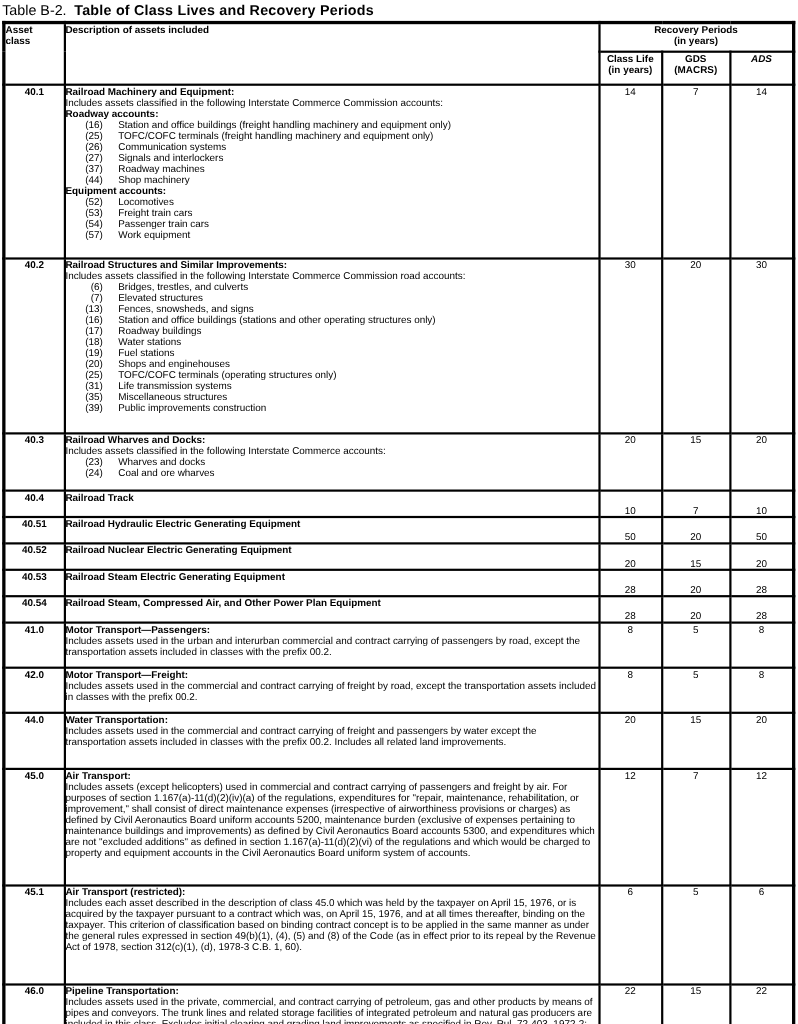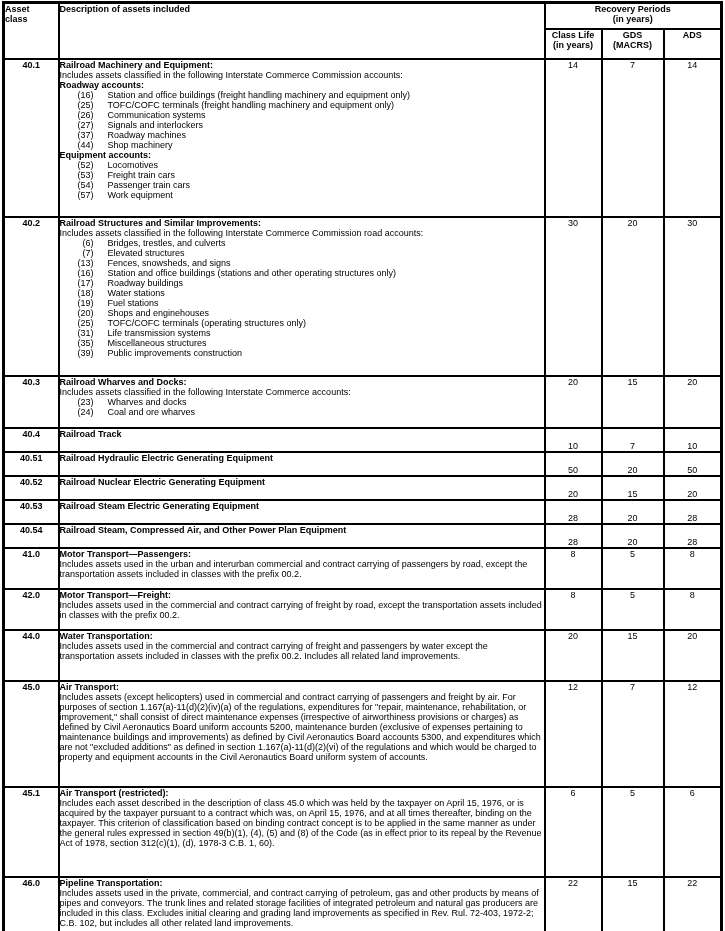--- a/index.html
+++ b/index.html
@@ -26,37 +26,40 @@
   col.c-gds   { width:62px; }
   col.c-ads   { width:58px; }
 
   thead th { font-size:9px; font-weight:bold; line-height:10px; }
   tr.hr1 { height:26px;margin-left:36px; }
   tr.hr2 { height:30px; }
   th.h-asset { text-align:left; vertical-align:bottom; padding:2px 2px 2px 6px; }
   th.h-desc  { text-align:left; vertical-align:bottom; padding:2px 4px 2px 8px; }
   th.h-recovery { text-align:center; vertical-align:middle; }
   th.h-sub { text-align:center; vertical-align:middle; }
-  th.h-ads { vertical-align:bottom; padding-bottom:3px; }
+  th.h-ads { vertical-align:bottom; padding-bottom:3px;font-style:italic; }
 
   tbody { font-size:9px; line-height:10px;margin-top:30px; }
   td.asset { font-weight:bold; text-align:center; padding-top:2px; font-size:9px; }
   td.desc  { padding:1px 14px 0 8px; }
   .bhead { font-weight:bold; }
   .btext {}
   .item { display:flex; }
   .item .num { flex:none; width:24px; margin-left:10px; text-align:right; }
   .item .itext { margin-left:14px; }
   td.val { text-align:center; padding-top:12px; }
   tr.tight td.val { padding-top:12px; }
 </style>
 </head>
 <body>
 
 <div class="page">
+  <div class="title">
+    <span class="t-prefix">Table B-2.</span><span class="t-main">Table of Class Lives and Recovery Periods</span>
+  </div>
 
   <table class="b2">
     <colgroup>
       <col class="c-asset">
         <col class="c-desc">
         <col class="c-life">
         <col class="c-gds">
         <col class="c-ads">
     </colgroup>
     <thead>

